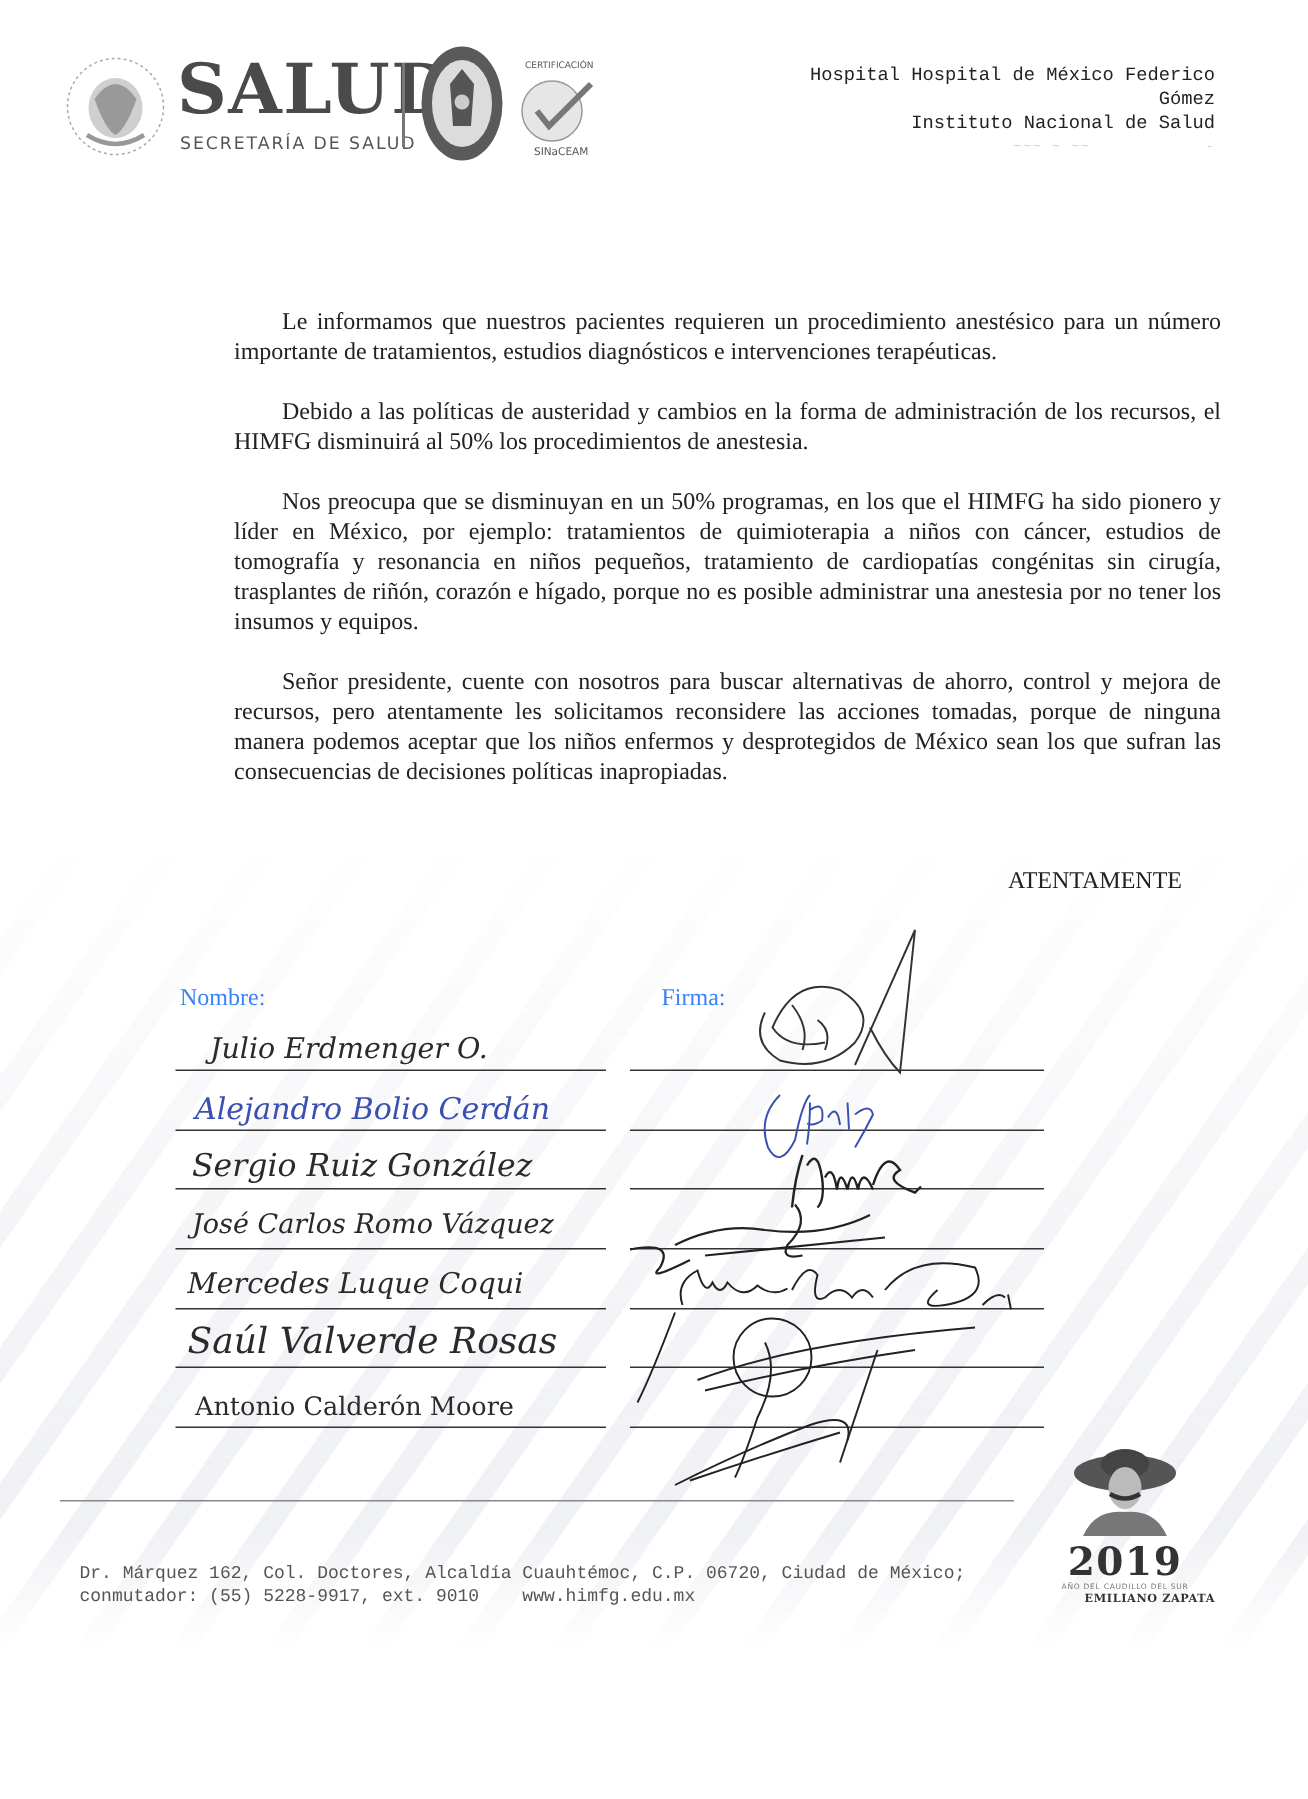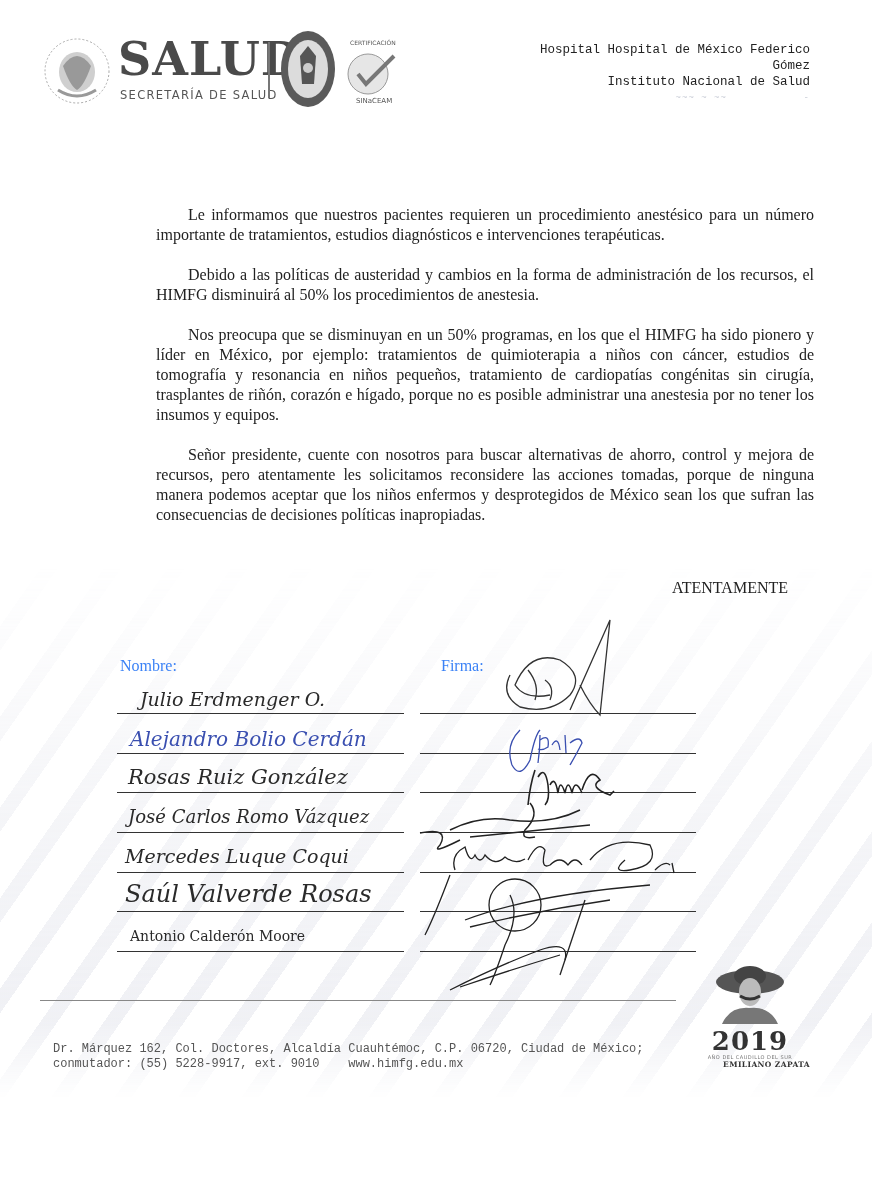--- a/index.html
+++ b/index.html
@@ -102,25 +102,25 @@
 <div class="line" style="left:420px; top:713px; width:276px;"></div>
 <div class="line" style="left:420px; top:753px; width:276px;"></div>
 <div class="line" style="left:420px; top:792px; width:276px;"></div>
 <div class="line" style="left:420px; top:832px; width:276px;"></div>
 <div class="line" style="left:420px; top:872px; width:276px;"></div>
 <div class="line" style="left:420px; top:911px; width:276px;"></div>
 <div class="line" style="left:420px; top:951px; width:276px;"></div>
 
 <div class="hand" style="left:140px; top:688px; font-size:19px;">Julio Erdmenger O.</div>
 <div class="hand blue" style="left:130px; top:727px; font-size:20px;">Alejandro Bolio Cerdán</div>
-<div class="hand" style="left:128px; top:765px; font-size:21px;">Rosas Ruiz González</div>
+<div class="hand" style="left:128px; top:765px; font-size:21px;">Sergio Ruiz González</div>
 <div class="hand" style="left:128px; top:806px; font-size:18px;">José Carlos Romo Vázquez</div>
 <div class="hand" style="left:125px; top:845px; font-size:19px;">Mercedes Luque Coqui</div>
 <div class="hand" style="left:125px; top:880px; font-size:24px;">Saúl Valverde Rosas</div>
-<div class="hand" style="left:130px; top:928px; font-size:14px; font-style:normal;">Antonio Calderón Moore</div>
+<div class="hand" style="left:130px; top:928px; font-size:17px; font-style:normal;">Antonio Calderón Moore</div>
 
 <svg class="sig" style="left:410px; top:615px;" width="300" height="380" viewBox="0 0 300 380">
 
   <g fill="none" stroke="#333" stroke-width="1.3">
     <path d="M100 60 Q90 80 110 92 Q140 100 160 80 Q175 60 150 45 Q120 35 105 70 Q115 85 140 80"></path>
     <path d="M160 95 L200 5 L190 100 Q180 90 170 70"></path>
     <path d="M118 55 Q130 70 125 85 M135 65 Q145 72 140 85"></path>
   </g>
 
   <g fill="none" stroke="#3a4fb0" stroke-width="1.3">

